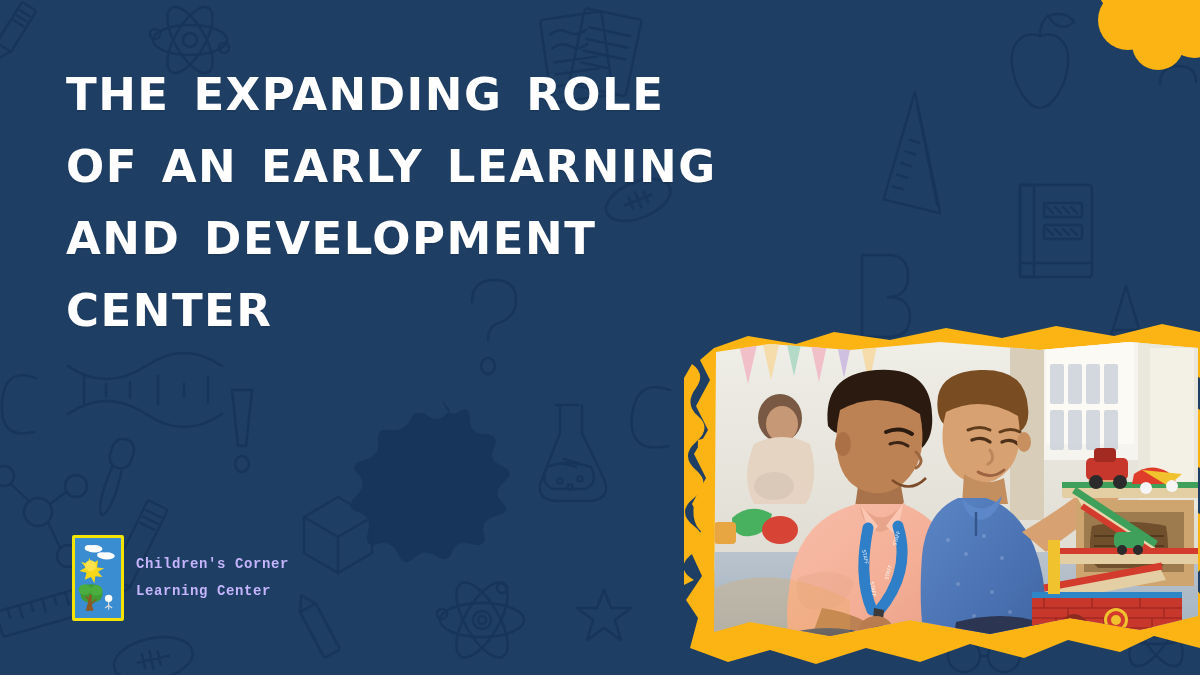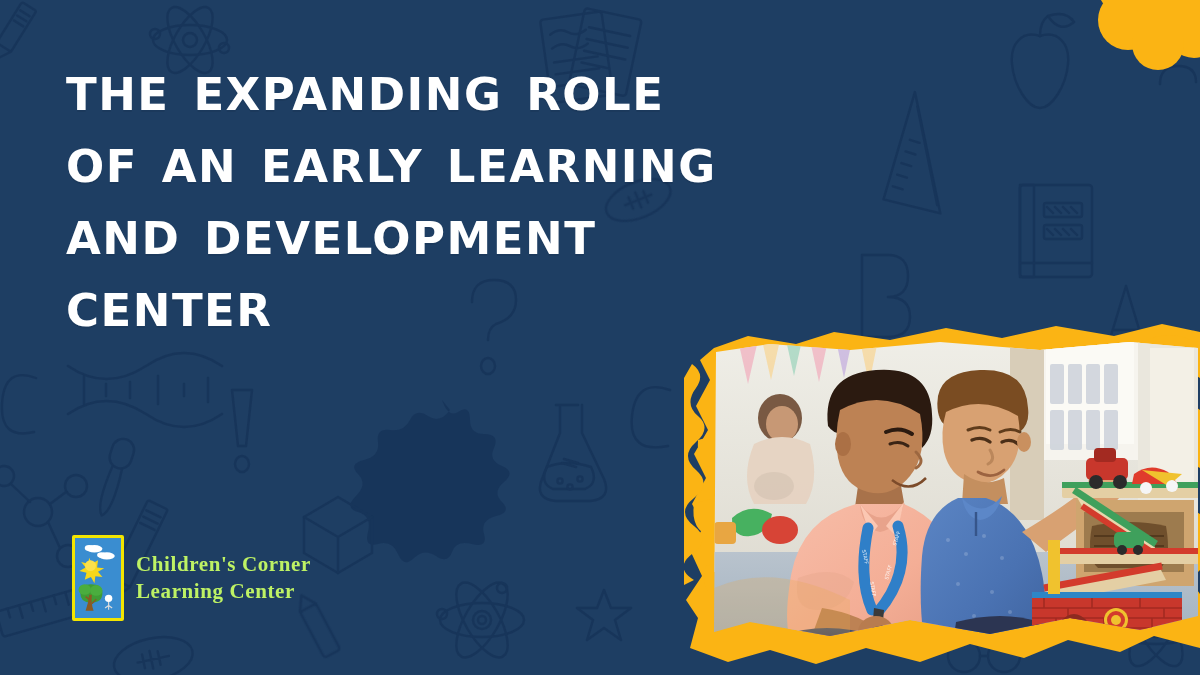--- a/index.html
+++ b/index.html
@@ -61,24 +61,24 @@
     width:52px; height:86px;
     border:3px solid #f3e500;
     background:#3a8dd0;
     border-radius:2px;
     position:relative;
     overflow:hidden;
     flex:0 0 auto;
   }
   #logo-mark svg { display:block; width:100%; height:100%; }
   #logo-text {
-    color:#bef264;
-    font-family:Liberation Serif, serif;
+    color:#c4b5fd;
+    font-family:Liberation Mono, monospace;
     font-weight:700;
-    font-size:21px;
+    font-size:14px;
     line-height:27px;
     letter-spacing:0.6px;
     white-space:pre-line;
   }
 
   
   #photo-block {
     position:absolute;
     left:684px; top:318px;
     width:516px; height:357px;

